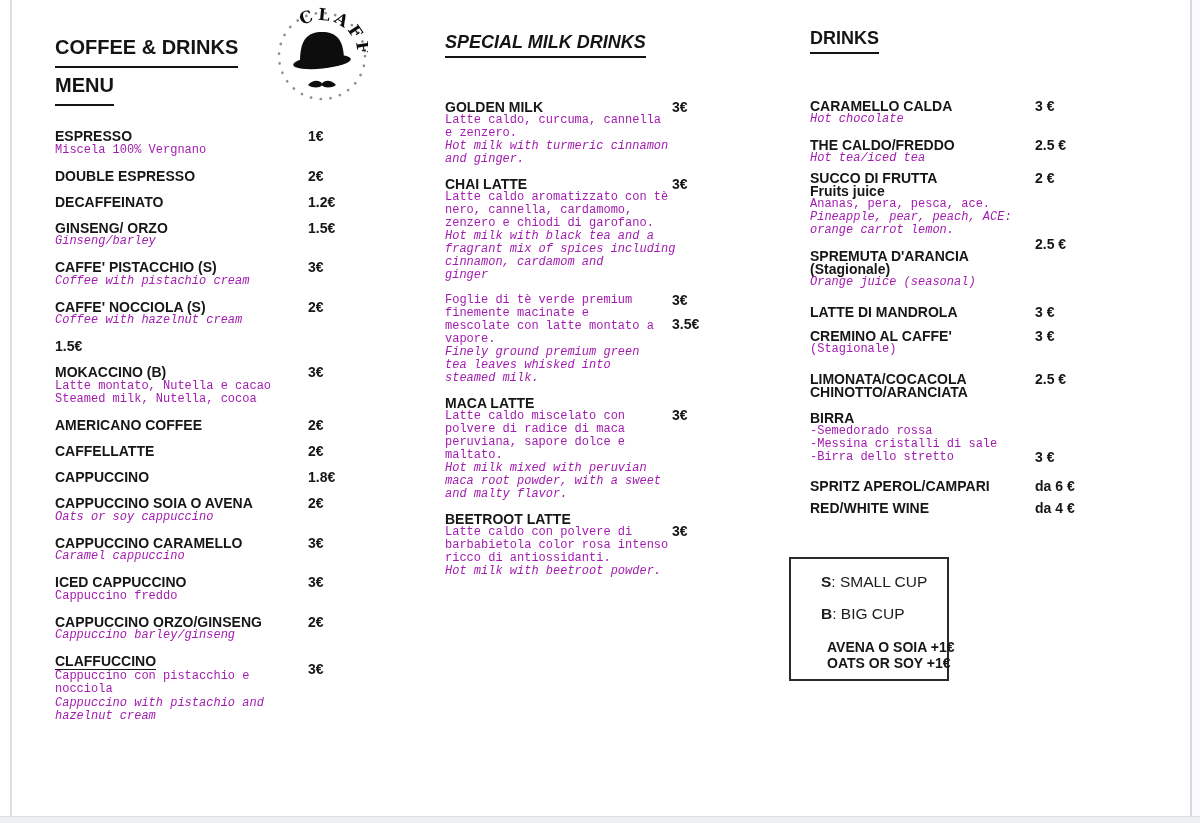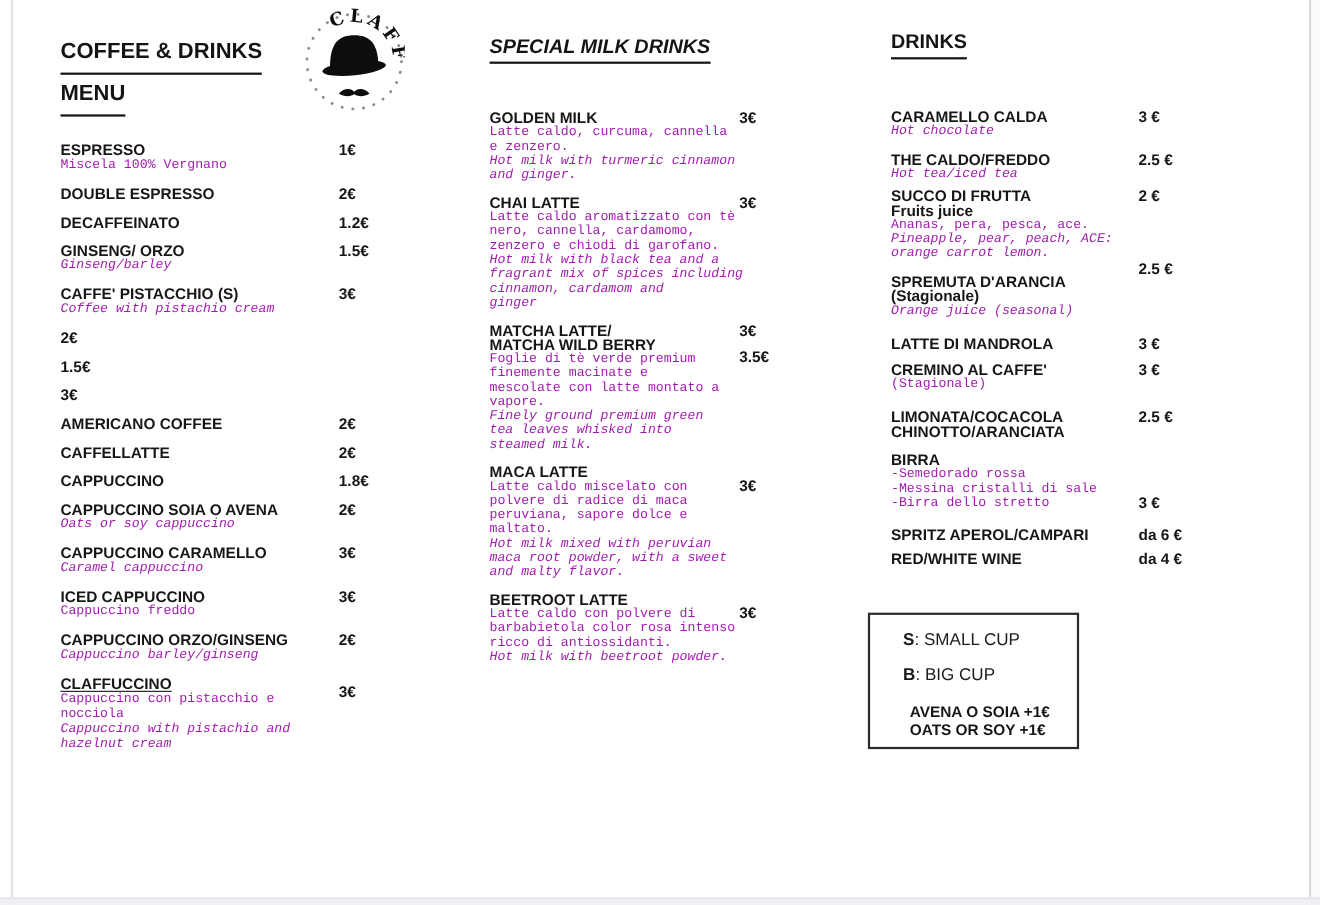--- a/index.html
+++ b/index.html
@@ -62,21 +62,21 @@
   .col[data-col="2"] .items .item:nth-child(5) { margin-bottom:11px; }
   .col[data-col="2"] .items .item:nth-child(6) { margin-bottom:17px; }
   .col[data-col="2"] .items .item:nth-child(8) { margin-bottom:16px;align-items:flex-end; }
   .col[data-col="2"] .items .item:nth-child(9) { margin-bottom:9px; }
 
   
   .logo { position:absolute; left:276px; top:5px; width:92px; height:102px; }
 
   
   .legend {
-    position:absolute; left:789px; top:557px; width:192px; height:124px;
+    position:absolute; left:789px; top:557px; width:160px; height:124px;
     border:2px solid #2a2a2a; background:#fff;
     padding:13px 0 0 30px;
   }
   .legend-entry { font-size:15.5px; line-height:20px; margin-bottom:12px; color:#1c1c1c; }
   .legend-entry .lkey { font-weight:bold; }
   .legend-notes { margin-top:15px; margin-left:6px; }
   .legend-note { font-weight:bold; font-size:14px; line-height:16px; white-space:nowrap; }
 </style>
 </head>
 <body>
@@ -156,30 +156,43 @@
             <div class="item-name">
               <span class="nline">CAFFE' PISTACCHIO (S)</span>
             </div>
             <div class="dline it">Coffee with pistachio cream</div>
           </div>
           <div class="item-price">
             <div class="pline">3€</div>
           </div>
         </div>
         <div class="item">
+          <div class="item-text">
+            <div class="item-name">
+              <span class="nline">CAFFE' NOCCIOLA (S)</span>
+            </div>
+            <div class="dline it">Coffee with hazelnut cream</div>
+          </div>
           <div class="item-price">
             <div class="pline">2€</div>
           </div>
         </div>
         <div class="item">
           <div class="item-price">
             <div class="pline">1.5€</div>
           </div>
         </div>
         <div class="item">
+          <div class="item-text">
+            <div class="item-name">
+              <span class="nline">MOKACCINO (B)</span>
+            </div>
+            <div class="dline">Latte montato, Nutella e cacao</div>
+            <div class="dline">Steamed milk, Nutella, cocoa</div>
+          </div>
           <div class="item-price">
             <div class="pline">3€</div>
           </div>
         </div>
         <div class="item">
           <div class="item-text">
             <div class="item-name">
               <span class="nline">AMERICANO COFFEE</span>
             </div>
           </div>
@@ -299,24 +312,20 @@
             <div class="dline it">fragrant mix of spices including</div>
             <div class="dline it">cinnamon, cardamom and</div>
             <div class="dline it">ginger</div>
           </div>
           <div class="item-price">
             <div class="pline">3€</div>
           </div>
         </div>
         <div class="item">
           <div class="item-text">
-            <div class="item-name">
-              <span class="nline">MATCHA LATTE/</span>
-              <span class="nline">MATCHA WILD BERRY</span>
-            </div>
             <div class="dline">Foglie di tè verde premium</div>
             <div class="dline">finemente macinate e</div>
             <div class="dline">mescolate con latte montato a</div>
             <div class="dline">vapore.</div>
             <div class="dline it">Finely ground premium green</div>
             <div class="dline it">tea leaves whisked into</div>
             <div class="dline it">steamed milk.</div>
           </div>
           <div class="item-price">
             <div class="pline">3€</div>

